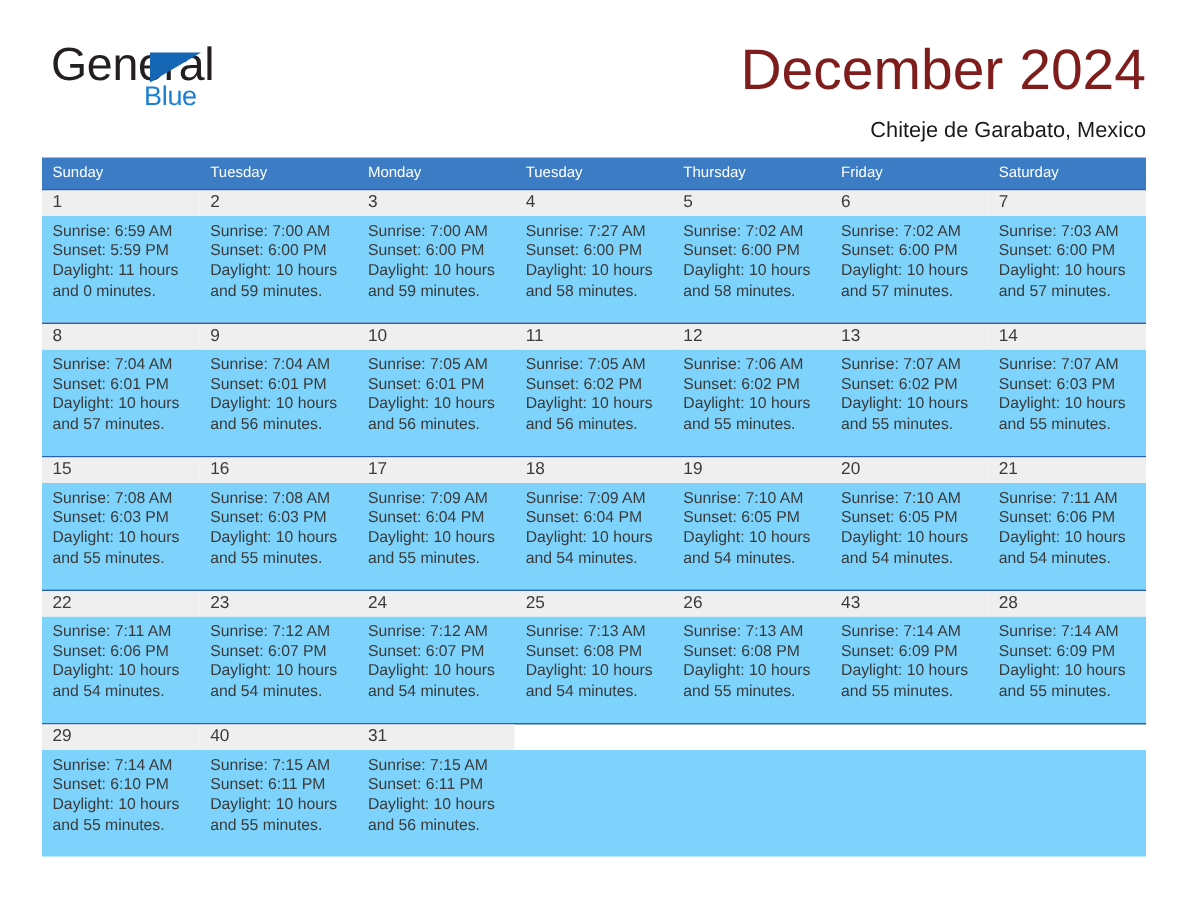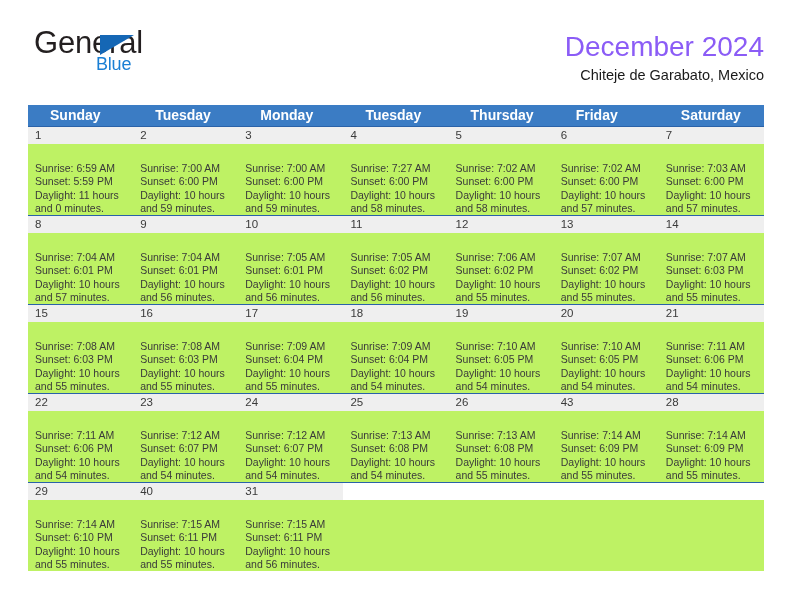--- a/index.html
+++ b/index.html
@@ -66,28 +66,28 @@
     border-bottom: 20px solid transparent;
   }
 
   .title-block {
     position: absolute;
     right: 0;
     top: 0;
     text-align: right;
   }
   .cal-title {
-    font-size: 28px;
+    font-size: 38px;
     line-height: 38px;
-    color: #8b5cf6;
+    color: #7f1d1d;
     font-weight: normal;
     white-space: nowrap;
   }
   .cal-subtitle {
-    margin-top: 0;
+    margin-top: 12px;
     font-size: 14.5px;
     line-height: 18px;
     color: #1a1a1a;
     white-space: nowrap;
   }
 
   
   .calendar {
     position: absolute;
     left: 28px;
@@ -97,27 +97,26 @@
 
   .weekday-header {
     display: flex;
     background: #3b7cc4;
     height: 21px;
   }
   .weekday-cell {
     flex: 1 1 0;
     min-width: 0;
     color: #ffffff;
-    font-size: 14px;
+    font-size: 10px;
     line-height: 21px;
-    padding-left: 22px;
+    padding-left: 7px;
     box-sizing: border-box;
     white-space: nowrap;
     overflow: hidden;
-    font-weight: bold;
   }
 
   .week {
     position: relative;
     border-top: 1.5px solid #2a62a8;
   }
   .week:first-of-type {
     border-top: none;
   }
 
@@ -135,22 +134,21 @@
     padding-left: 7px;
     box-sizing: border-box;
   }
   .daynum-cell.empty {
     color: transparent;
   }
 
   .week-bodies {
     display: flex;
     height: 71px;
-    background: #bef264;
-    align-items: flex-end;
+    background: #7dd3fc;
   }
   .body-cell {
     flex: 1 1 0;
     min-width: 0;
     box-sizing: border-box;
     padding: 4px 6px 0 7px;
   }
   .info-line {
     font-size: 10.5px;
     line-height: 13.2px;

